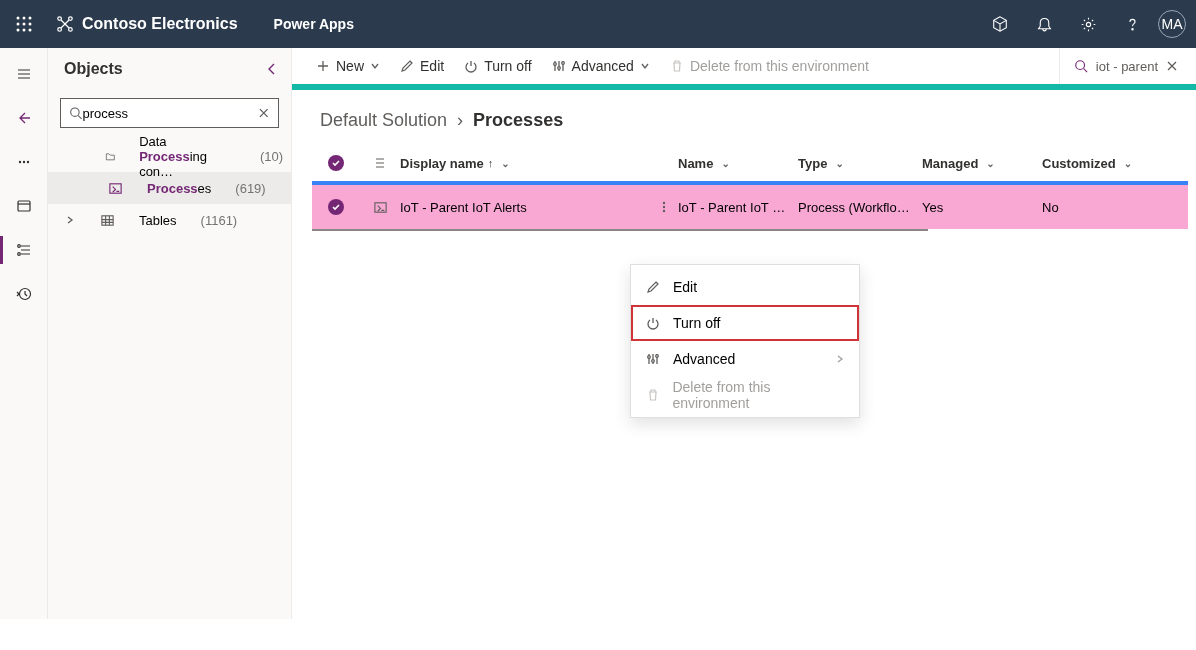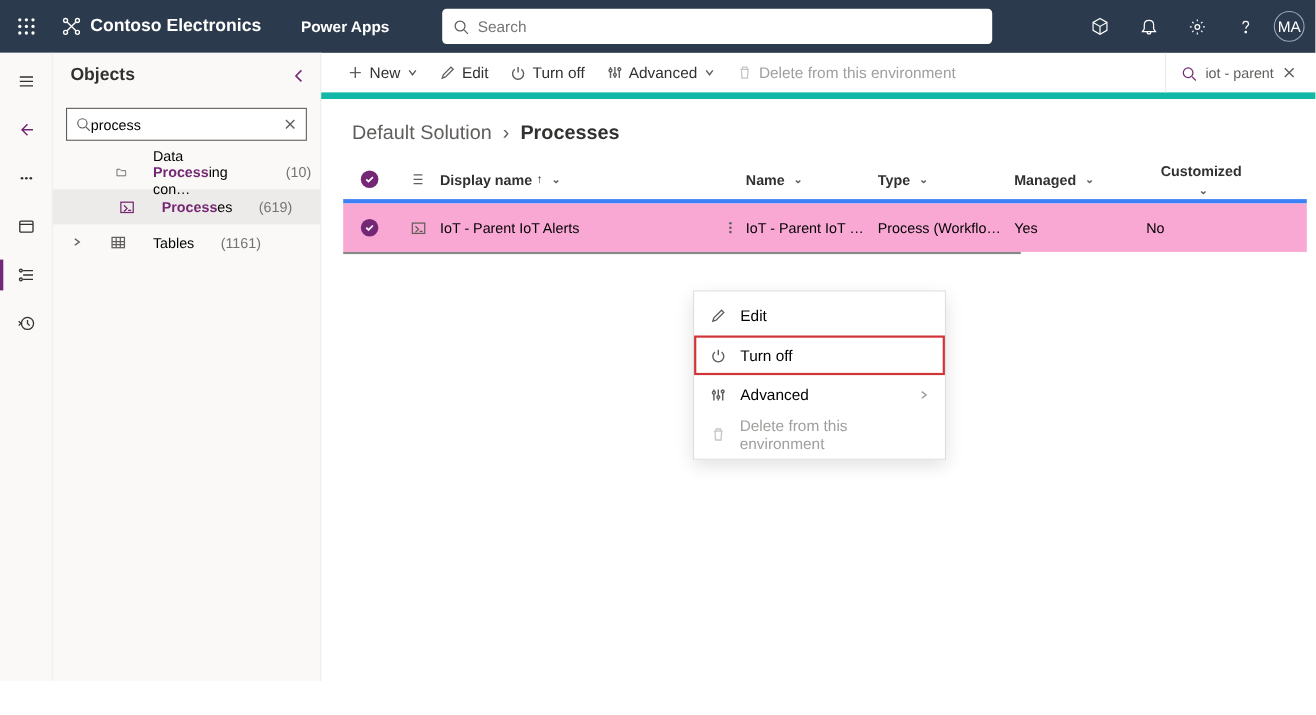--- a/index.html
+++ b/index.html
@@ -42,38 +42,38 @@
 .tree-label b { font-weight: 600; color: #742774; }
 
 
 .main { flex: 1; display: flex; flex-direction: column; }
 .cmdbar { height: 42px; border-bottom: 6px solid #14b8a6; display: flex; align-items: center; padding: 0 18px; gap: 8px; }
 .cmd { display: flex; align-items: center; gap: 6px; font-size: 14px; color: #323130; padding: 0 6px; cursor: pointer; }
 .cmd.disabled { color: #a19f9d; cursor: default; }
 .cmd svg { color: #605e5c; }
 .cmd.disabled svg { color: #c8c6c4; }
 .cmdbar-right { margin-left: auto; display: flex; align-items: center; gap: 8px; border-left: 1px solid #edebe9; padding-left: 14px; height: 100%; }
-.filter-pill { display: flex; align-items: flex-end; gap: 8px; font-size: 13px; color: #605e5c; }
+.filter-pill { display: flex; align-items: center; gap: 8px; font-size: 13px; color: #605e5c; }
 .filter-close { cursor: pointer; }
 
 .breadcrumb { padding: 20px 28px 14px; display: flex; align-items: center; gap: 10px; font-size: 18px; color: #605e5c; }
 .breadcrumb .current { font-weight: 700; color: #323130; }
 
 
 .grid { padding: 0 8px 0 20px; }
 .grid-head { display: flex; align-items: center; height: 40px; font-size: 13px; font-weight: 600; color: #323130; border-bottom: 4px solid #3b82f6; }
 .grid-row { display: flex; align-items: center; height: 44px; font-size: 13px; background: #f9a8d4; position: relative; }
 .col-sel { width: 48px; display: flex; justify-content: center; }
 .col-icon { width: 40px; display: flex; justify-content: center; color: #605e5c; }
 .col-name { width: 250px; padding-right: 8px; }
 .col-more  { width: 28px; display: flex; justify-content: center; cursor: pointer; }
 .col-name2 { width: 120px; white-space: nowrap; overflow: hidden; text-overflow: ellipsis; }
 .col-type { width: 124px; white-space: nowrap; overflow: hidden; text-overflow: ellipsis; }
 .col-managed { width: 120px; }
-.col-custom { width: 100px; flex-direction: column; }
+.col-custom { width: 100px; }
 .grid-head .th { display: flex; align-items: center; gap: 4px; }
 .sort-arrow { font-size: 11px; }
 .chev { font-size: 10px; color: #605e5c; margin-left: 4px; }
 .checkcircle { width: 16px; height: 16px; border-radius: 50%; background: #742774; display: flex; align-items: center; justify-content: center; }
 .checkcircle svg { width: 10px; height: 10px; }
 .row-underline { position: absolute; left: 0; right: 260px; bottom: -2px; height: 2px; background: #8a8886; }
 
 
 .menu { position: absolute; left: 630px; top: 264px; width: 230px; background: #fff; border: 1px solid #e1dfdd; box-shadow: 0 6px 16px rgba(0,0,0,0.12); padding: 4px 0; }
 .menu-item { height: 36px; display: flex; align-items: center; gap: 12px; padding: 0 14px; font-size: 14px; cursor: pointer; }
@@ -106,27 +106,20 @@
     <svg class="logo-icon" viewBox="0 0 20 20" fill="none" stroke="currentColor" stroke-width="1.4">
         <circle cx="4" cy="4" r="2"></circle>
         <circle cx="16" cy="4" r="2"></circle>
         <circle cx="4" cy="16" r="2"></circle>
         <circle cx="16" cy="16" r="2"></circle>
         <path d="M5.5 5.5 L14.5 14.5 M14.5 5.5 L5.5 14.5"></path>
       </svg>
     <span>Contoso Electronics</span>
   </div>
   <div class="appname">Power Apps</div>
-  <div class="top-search">
-    <svg width="15" height="15" viewBox="0 0 16 16" fill="none" stroke="#605e5c" stroke-width="1.3">
-        <circle cx="7" cy="7" r="5"></circle>
-        <path d="M11 11 L15 15"></path>
-      </svg>
-    <input placeholder="Search" style="">
-  </div>
   <div class="top-spacer"></div>
   <div class="top-icons">
     <div class="top-icon">
         <svg width="18" height="18" viewBox="0 0 20 20" fill="none" stroke="currentColor" stroke-width="1.2">
           <path d="M10 2 L3 6 L3 14 L10 18 L17 14 L17 6 Z"></path>
           <path d="M3 6 L10 10 L17 6 M10 10 L10 18"></path>
         </svg>
       </div>
     <div class="top-icon">
         <svg width="17" height="17" viewBox="0 0 20 20" fill="none" stroke="currentColor" stroke-width="1.3">

